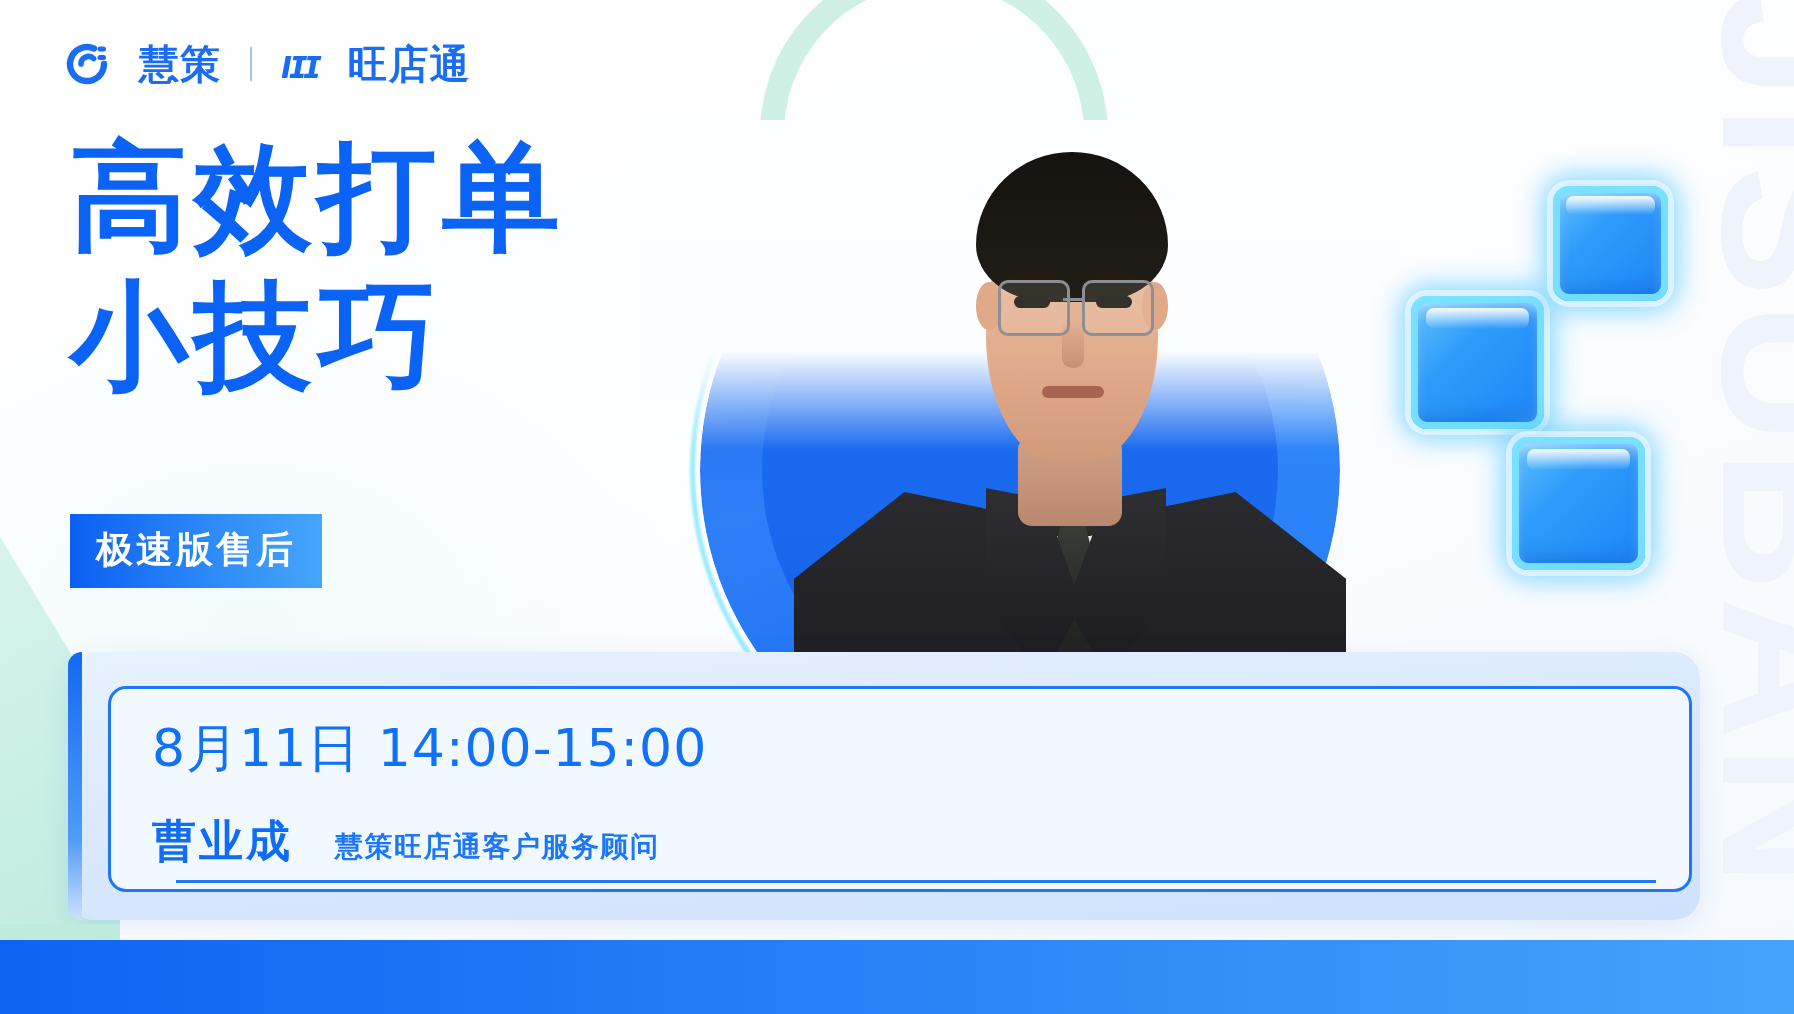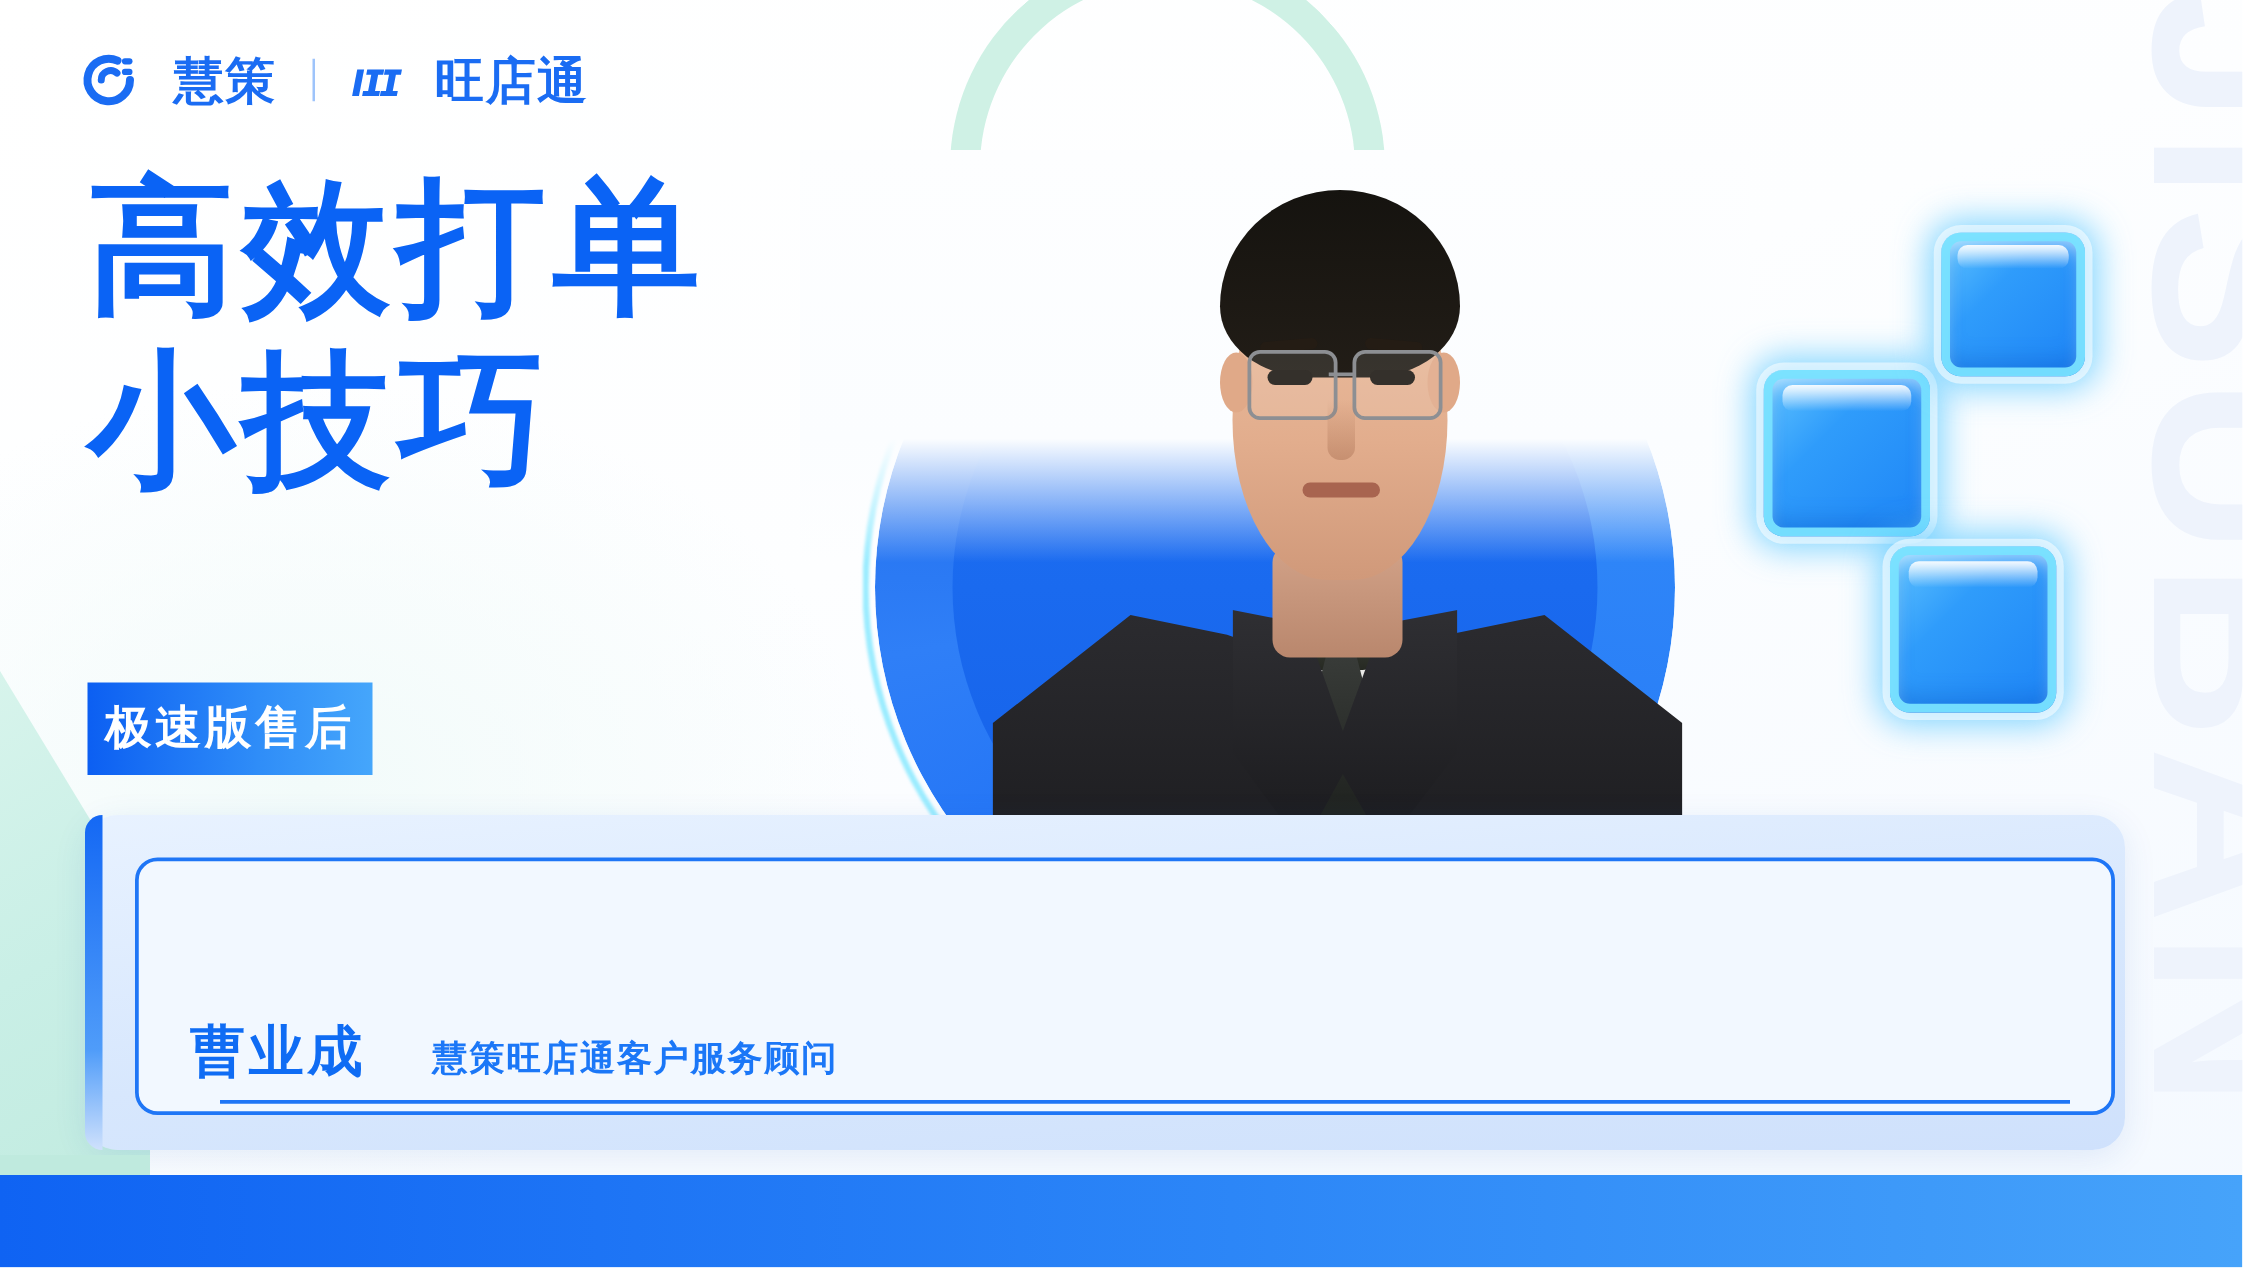--- a/index.html
+++ b/index.html
@@ -106,22 +106,22 @@
   
   .headline{position:absolute;left:70px;top:128px;}
   .hl-line{
     font-family:"DejaVu Sans","Liberation Sans",sans-serif;
     font-size:118px;font-weight:800;color:#0a63f5;
     line-height:1.18;letter-spacing:6px;
     white-space:nowrap;
   }
 
   .badge{
-    position:absolute;left:70px;top:546px;
-    padding:11px 14px 13px;
+    position:absolute;left:70px;top:514px;
+    padding:11px 26px 13px;
     background:linear-gradient(90deg,#0c5ff2 0%,#2f8df8 60%,#45a6fb 100%);
     color:#fff;font-size:37px;font-weight:700;letter-spacing:3px;
     font-family:"DejaVu Sans","Liberation Sans",sans-serif;
     white-space:nowrap;
   }
 
   
   .card-outer{
     position:absolute;left:68px;top:652px;width:1632px;height:268px;
     border-radius:26px;
@@ -138,21 +138,21 @@
     border:3px solid #1f76f6;border-radius:18px;
     background:#f2f8ff;
   }
   .card-date{
     position:absolute;left:152px;top:714px;
     font-size:52px;font-weight:400;color:#1272f6;letter-spacing:1px;
     font-family:"DejaVu Sans","Liberation Sans",sans-serif;
     white-space:nowrap;
   }
   .speaker-row{
-    position:absolute;left:152px;top:800px;display:flex;align-items:baseline;gap:53px;
+    position:absolute;left:152px;top:800px;display:flex;align-items:baseline;gap:42px;
     white-space:nowrap;
   }
   .speaker-name{
     font-size:44px;font-weight:800;color:#0f6cf4;letter-spacing:3px;
     font-family:"DejaVu Sans","Liberation Sans",sans-serif;
   }
   .speaker-role{
     font-size:28px;font-weight:700;color:#1b77f7;letter-spacing:1.5px;
     font-family:"DejaVu Sans","Liberation Sans",sans-serif;
     margin-top:28px;
@@ -294,20 +294,21 @@
   <div class="headline">
     <div class="hl-line">高效打单</div>
     <div class="hl-line">小技巧</div>
   </div>
 
   <div class="badge">极速版售后</div>
 
   <div class="card-outer"></div>
   <div class="card-accent"></div>
   <div class="card-inner"></div>
+  <div class="card-date">8月11日 14:00-15:00</div>
   <div class="speaker-row">
     <span class="speaker-name">曹业成</span>
     <span class="speaker-role">慧策旺店通客户服务顾问</span>
   </div>
   <div class="card-divider"></div>
 
   <div class="bottom-bar-mint"></div>
   <div class="bottom-bar"></div>
 
 </div>

